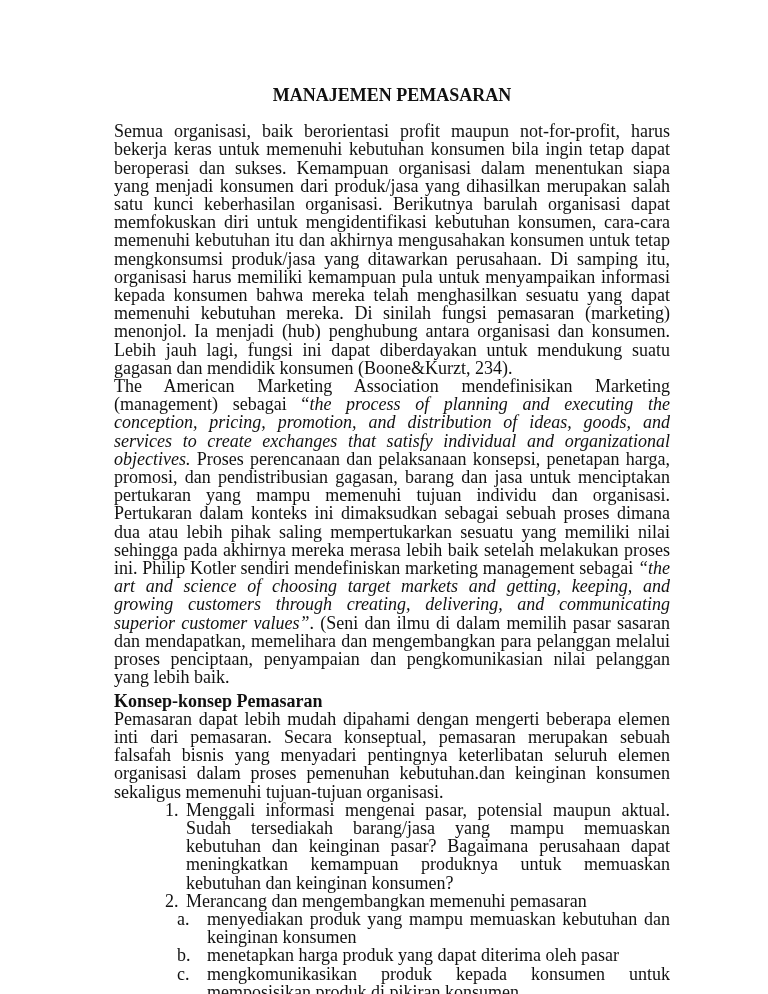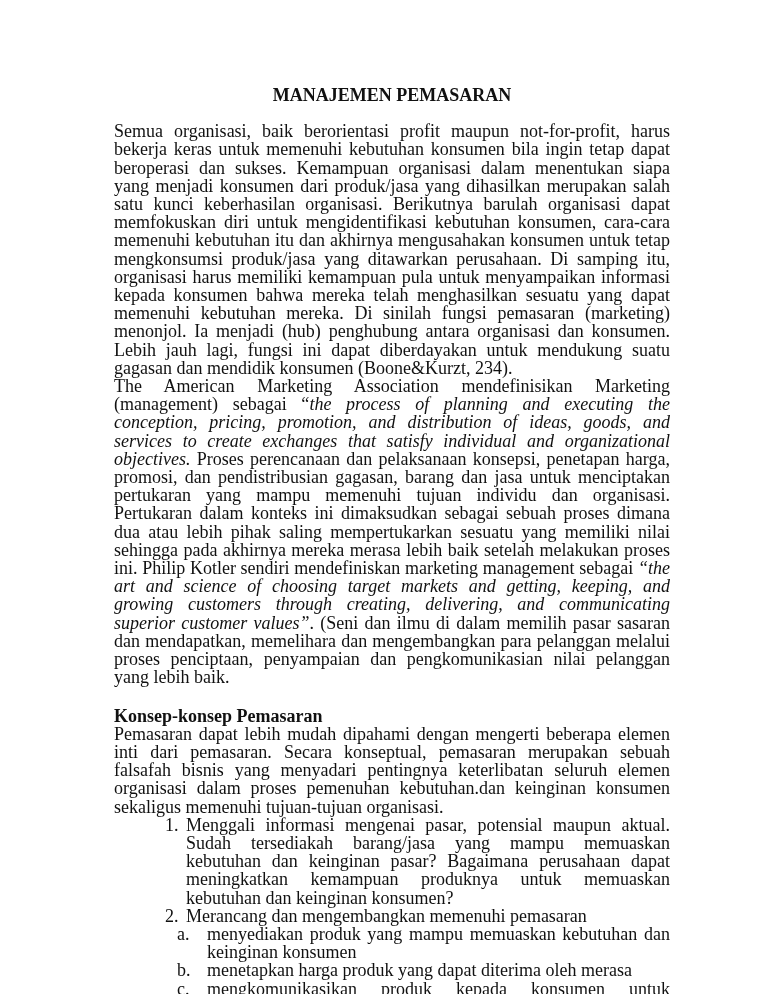--- a/index.html
+++ b/index.html
@@ -14,21 +14,21 @@
       line-height: 18.2px;
       color: #111111;
     }
     .title {
       text-align: center;
       font-weight: bold;
       margin: 0 0 18px 0;
       padding-top: 0;
     }
     p { margin: 0; text-align: justify; }
-    .h2 { font-weight: bold; margin-top: 20px; }
+    .h2 { font-weight: bold; margin-top: 5px; }
     em { font-style: italic; }
     ol.num { margin: 0; padding: 0; list-style: none; }
     ol.num > li { position: relative; padding-left: 72px; text-align: justify; }
     ol.num > li > .marker { position: absolute; left: 51px; top: 0; }
     ol.alpha { margin: 0; padding: 0; list-style: none; }
     ol.alpha > li { position: relative; padding-left: 21px; text-align: justify; margin-left: -9px; padding-left: 30px;}
     ol.alpha > li > .marker { position: absolute; left: 0; top: 0; }
     .last-line-left { text-align-last: left; }
   </style>
 </head>
@@ -52,21 +52,21 @@
     <li class="last-line-left">
       <span class="marker">2.</span>
       <span>Merancang dan mengembangkan memenuhi pemasaran</span>
       <ol class="alpha">
         <li class="last-line-left">
           <span class="marker">a.</span>
           <span>menyediakan produk yang mampu memuaskan kebutuhan dan keinginan konsumen</span>
         </li>
         <li class="last-line-left">
           <span class="marker">b.</span>
-          <span>menetapkan harga produk yang dapat diterima oleh merasa</span>
+          <span>menetapkan harga produk yang dapat diterima oleh pasar</span>
         </li>
         <li class="last-line-left">
           <span class="marker">c.</span>
           <span>mengkomunikasikan produk kepada konsumen untuk memposisikan produk di pikiran konsumen</span>
         </li>
         <li class="last-line-left">
           <span class="marker">d.</span>
           <span>memberikan jaminan bahwa konsumen dapat memperoleh produk di saat yang tepat dan di tempat yang tepat pula.</span>
         </li>
       </ol>

